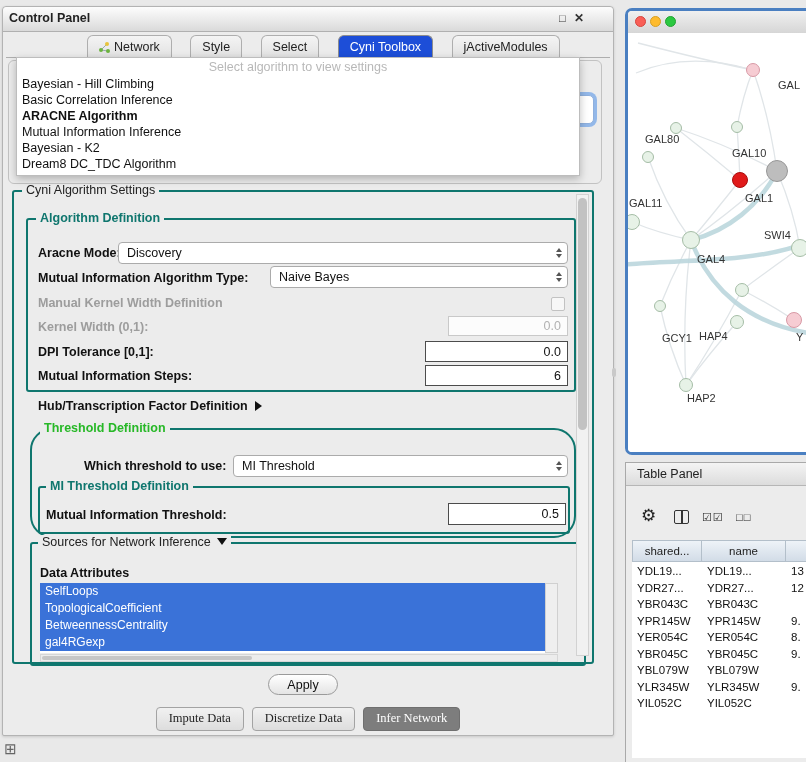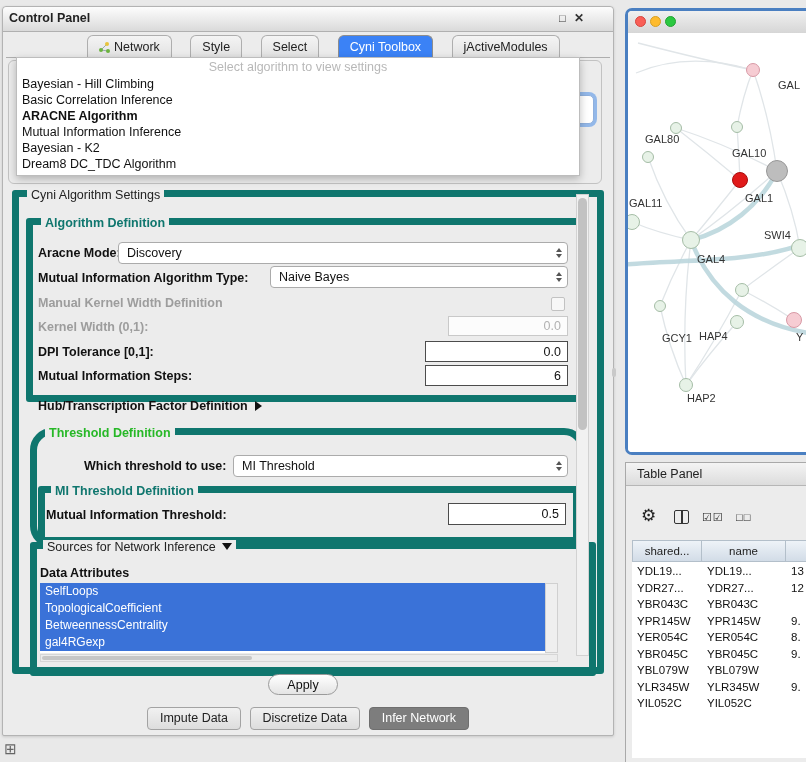--- a/index.html
+++ b/index.html
@@ -9,35 +9,35 @@
   
   #cp{position:absolute;left:2px;top:6px;width:610px;height:728px;background:#ececec;border:1px solid #b3b3b3;border-radius:4px 4px 2px 2px;box-shadow:0 1px 3px rgba(0,0,0,.15);}
   #cp-titlebar{position:absolute;left:0;top:0;right:0;height:24px;background:linear-gradient(#fdfdfd,#dadada);border-bottom:1px solid #b0b0b0;border-radius:4px 4px 0 0;}
   #cp-title{position:absolute;left:6px;top:4px;font-size:12.5px;font-weight:bold;color:#222;}
   .win-ctrl{position:absolute;top:4px;font-size:12px;color:#333;cursor:default;}
 
   
   #cp-tabline{position:absolute;left:3px;right:3px;top:50px;height:1px;background:#aeaeae;}
   #cp-tabs{position:absolute;left:84px;top:28px;white-space:nowrap;}
   .tab{display:inline-block;padding:4px 11px 5px;border:1px solid #aeaeae;border-bottom:none;border-radius:6px 6px 0 0;background:linear-gradient(#f4f4f4,#e0e0e0);font-size:12.5px;color:#222;margin-right:14px;vertical-align:bottom;}
-  .tab.sel{background:#3b82f6;color:#fff;border-color:#8d8d8d;}
+  .tab.sel{background:#1d4ed8;color:#fff;border-color:#8d8d8d;}
   .tab svg{vertical-align:-2px;margin-right:4px;}
 
   
   #ghost-pane{position:absolute;left:5px;top:53px;width:592px;height:122px;border:1px solid #c2c2c2;border-radius:6px;z-index:1;}
   #combo-frag{position:absolute;left:517px;top:88px;width:72px;height:27px;background:#fff;border:1px solid #8fb0dd;border-radius:5px;box-shadow:0 0 0 3px rgba(110,163,232,.7);z-index:2;}
 
   
   #dd{position:absolute;left:13px;top:50px;width:562px;height:117px;background:#fff;border:1px solid #bdbdbd;box-shadow:0 3px 8px rgba(0,0,0,.25);z-index:3;}
   #dd-ph{height:18px;line-height:18px;text-align:center;color:#b8b8b8;font-size:12.5px;}
   .dd-item{height:16px;line-height:16px;padding-left:5px;font-size:12.5px;color:#111;cursor:default;}
   .dd-item.bold{font-weight:bold;}
 
   
-  .group{position:absolute;border:7px solid #0f766e;border-radius:3px;}
+  .group{position:absolute;border:2px solid #0f766e;border-radius:3px;}
   .gtitle{position:absolute;top:-9px;left:8px;background:#ececec;padding:0 4px;font-size:12.5px;color:#222;white-space:nowrap;}
   .gtitle.blue{color:#0f766e;font-weight:bold;}
   .gtitle.green{color:#27b827;font-weight:bold;}
 
   .flabel{position:absolute;font-size:12.5px;font-weight:bold;color:#111;white-space:nowrap;}
   .flabel.dis{color:#9d9d9d;}
 
   .combo{position:absolute;height:22px;background:#fff;border:1px solid #ababab;border-radius:4px;font-size:12.5px;box-sizing:border-box;display:flex;align-items:center;padding-left:8px;}
   .combo .arrows{position:absolute;right:5px;top:0;bottom:0;display:flex;flex-direction:column;justify-content:center;align-items:center;gap:2px;}
   .tri-up{width:0;height:0;border-left:3.5px solid transparent;border-right:3.5px solid transparent;border-bottom:4.5px solid #555;}
@@ -56,21 +56,21 @@
   .attr-item{height:17px;line-height:17px;padding-left:5px;font-size:12px;color:#fff;background:#3a72d8;white-space:nowrap;}
   #attr-vscroll{position:absolute;left:542px;top:576px;width:13px;height:70px;background:#efefef;border:1px solid #d0d0d0;box-sizing:border-box;}
   #attr-hscroll{position:absolute;left:37px;top:647px;width:518px;height:8px;background:#ececec;border:1px solid #d6d6d6;box-sizing:border-box;}
   #attr-hthumb{position:absolute;left:1px;top:1px;width:210px;height:4px;background:#c6c6c6;border-radius:2px;}
 
   #set-scroll{position:absolute;left:573px;top:187px;width:13px;height:462px;background:#f1f1f1;border:1px solid #d2d2d2;box-sizing:border-box;}
   #set-thumb{position:absolute;left:1px;top:3px;width:9px;height:232px;background:#c2c2c2;border-radius:5px;}
 
   #apply-btn{position:absolute;left:265px;top:667px;width:70px;height:21px;border:1px solid #9a9a9a;border-radius:11px;background:linear-gradient(#fff,#e4e4e4);font-size:12.5px;font-family:"Liberation Sans",sans-serif;color:#111;text-align:center;padding:0;}
 
-  #cp-btabs{position:absolute;left:0;right:0;top:700px;text-align:center;white-space:nowrap;}
+  #cp-btabs{position:absolute;left:0;right:0;top:700px;text-align:center;white-space:nowrap;font-family:Liberation Serif, serif;}
   .btab{display:inline-block;padding:3px 12px 4px;border:1px solid #a3a3a3;border-radius:4px;background:linear-gradient(#f1f1f1,#dddddd);font-size:12.5px;color:#222;margin:0 2px;}
   .btab.sel{background:#7d7d7d;color:#fff;border-color:#6f6f6f;}
 
   
   #nw{position:absolute;left:625px;top:8px;width:200px;height:447px;border:3px solid #4a7fc1;border-radius:7px;box-sizing:border-box;background:#fff;overflow:hidden;}
   #nw-titlebar{position:absolute;left:0;top:0;right:0;height:22px;background:linear-gradient(#f0f0f0,#d6d6d6);border-bottom:1px solid #b4b4b4;}
   .tl{position:absolute;top:5px;width:11px;height:11px;border-radius:50%;box-sizing:border-box;}
   .tl.red{left:7px;background:#f95f57;border:1px solid #d6453e;}
   .tl.yel{left:22px;background:#febb2e;border:1px solid #d79f23;}
   .tl.grn{left:37px;background:#2bc840;border:1px solid #24a233;}

